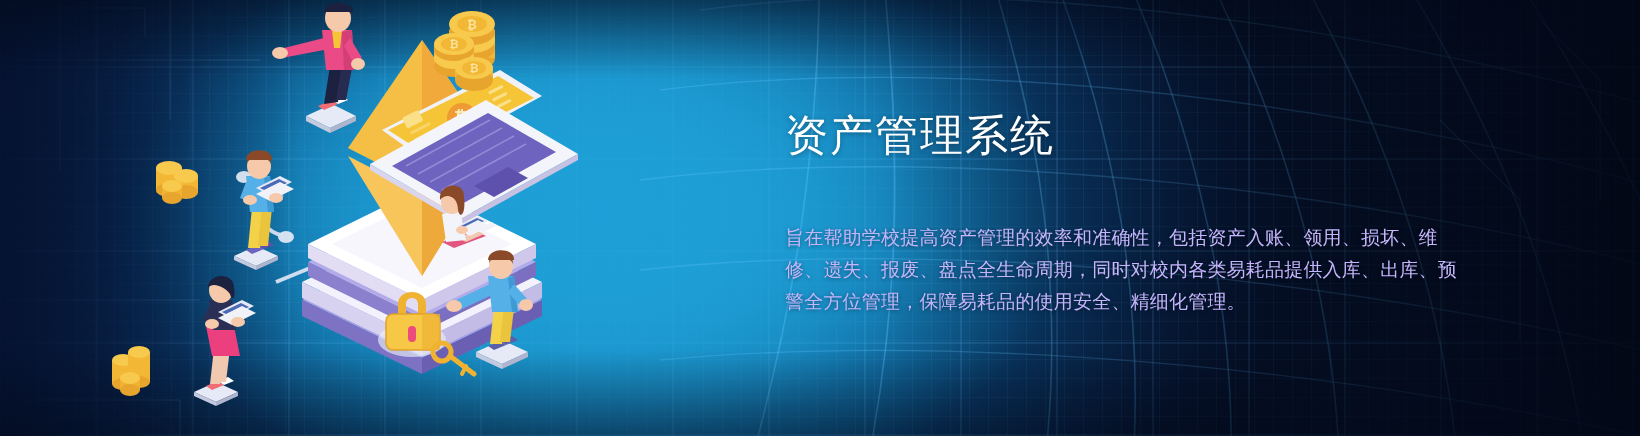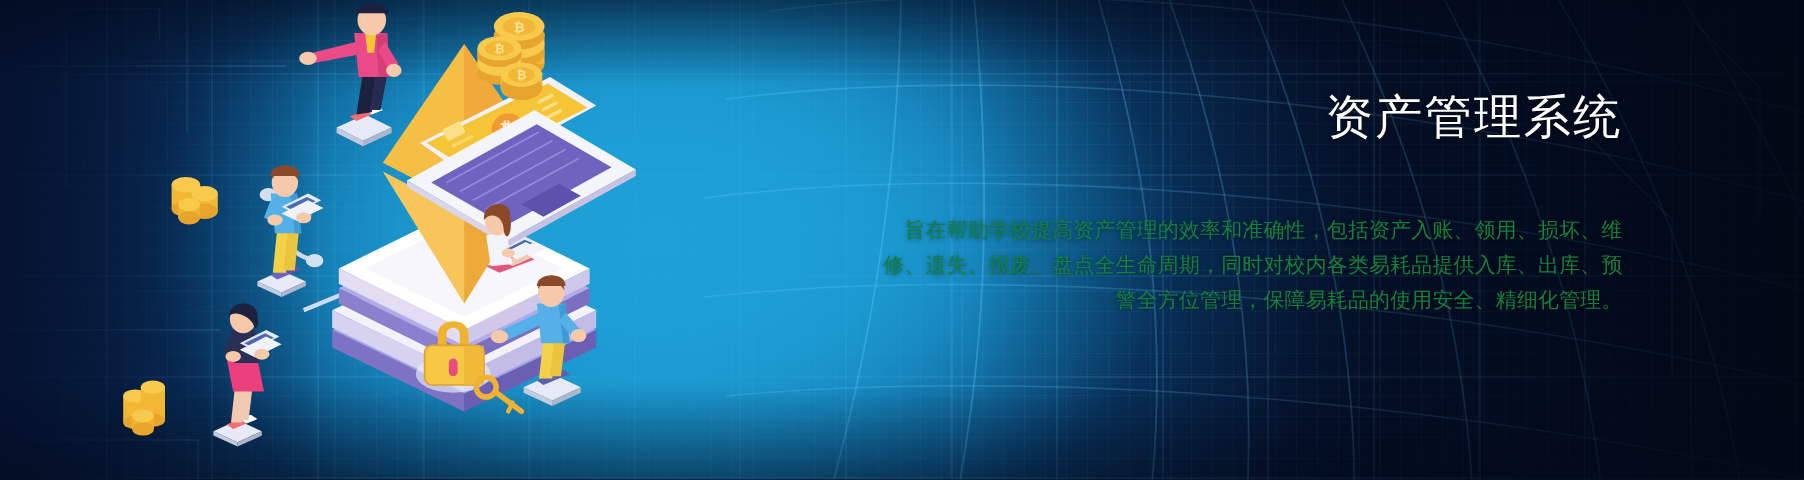--- a/index.html
+++ b/index.html
@@ -94,37 +94,36 @@
   .illus {
     position: absolute;
     left: 70px; top: 0;
     width: 560px; height: 436px;
   }
 
   
   .copy {
     position: absolute;
     left: 785px;
-    top: 76px;
+    top: 104px;
     width: 690px;
-    text-align: right;
   }
   .title {
     color: #ffffff;
     font-size: 43px;
     line-height: 62px;
     letter-spacing: 2px;
     font-weight: 400;
     margin: 0;
     text-shadow: 0 1px 5px rgba(0,0,0,0.35);
   }
   .desc {
     margin: 0;
     margin-top: 56px;
-    color: #15803d;
+    color: #c4b5fd;
     font-size: 19px;
     line-height: 32px;
     letter-spacing: 0.2px;
     font-weight: 400;
     text-shadow: 0 1px 4px rgba(0,0,0,0.45);
   }
 </style>
 </head>
 <body>
 

